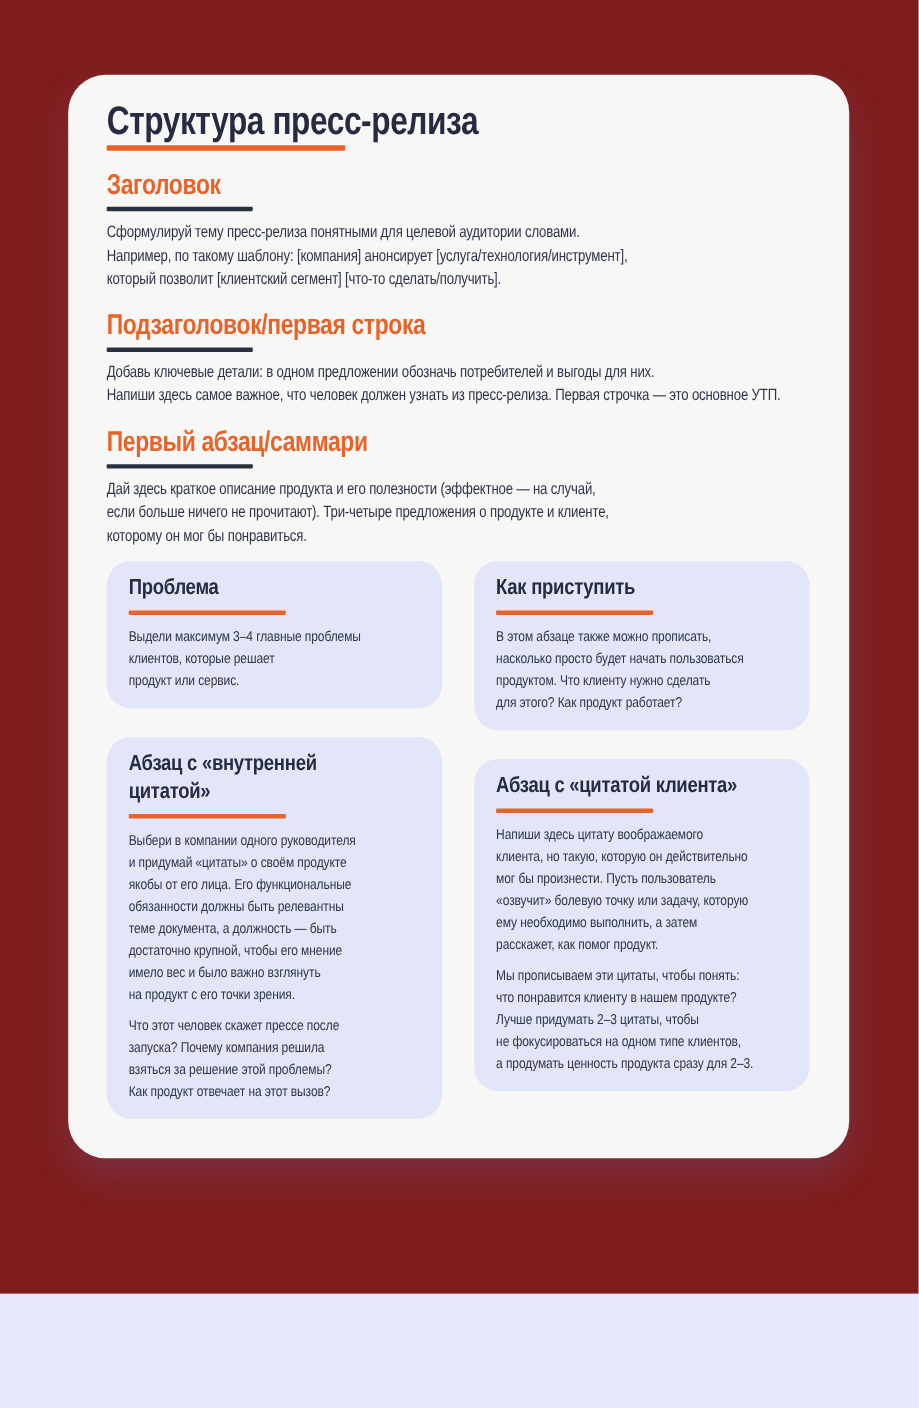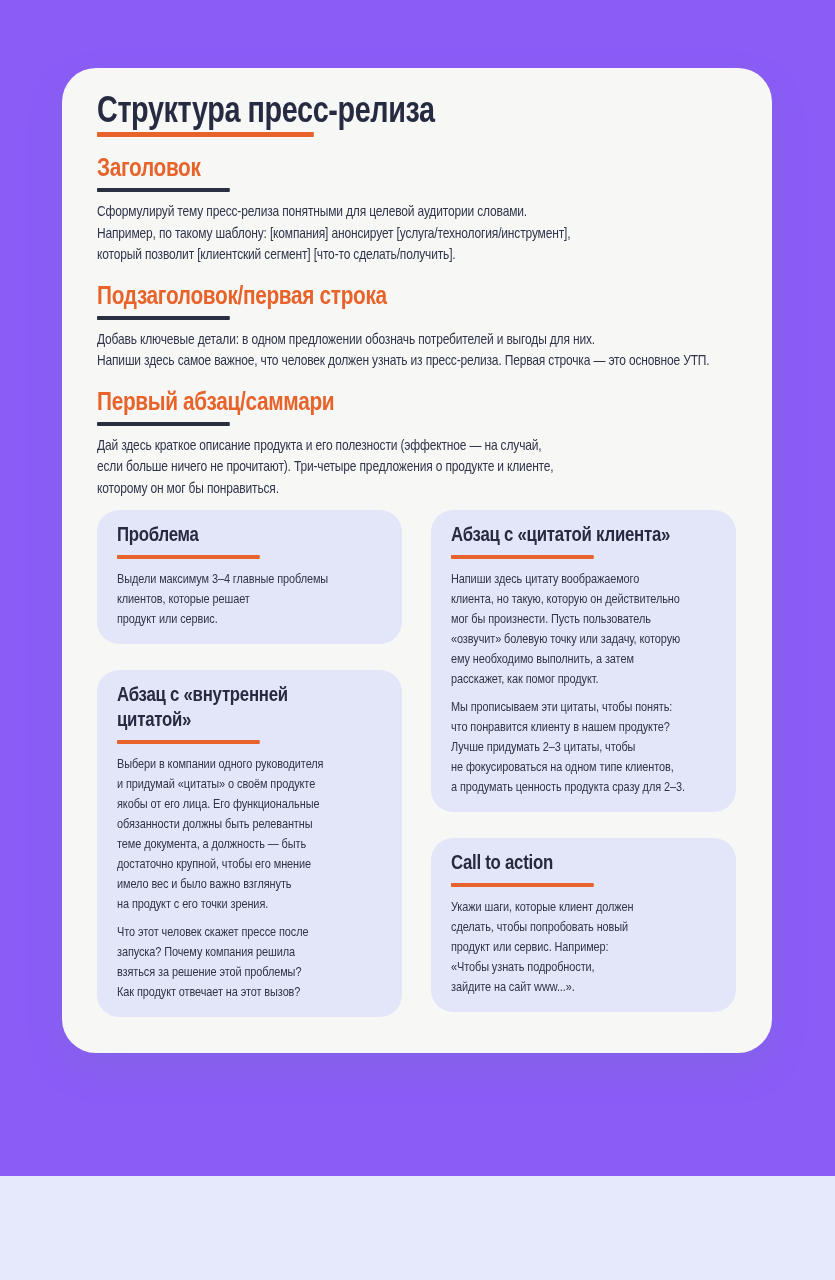--- a/index.html
+++ b/index.html
@@ -3,21 +3,21 @@
 <meta charset="utf-8">
 <style>
   html,body{margin:0;padding:0;}
   body{
     font-family:"Liberation Sans","DejaVu Sans",sans-serif;
     background:#E6E8FB;
   }
   .page{
     position:relative;
     width:835px;height:1176px;
-    background:#8b5cf6;
+    background:#7f1d1d;
     overflow:hidden;
   }
   .sheet{
     position:absolute;
     left:62px;top:68px;
     width:710px;
     box-sizing:border-box;
     background:#F7F8F6;
     border-radius:34px;
     box-shadow:0 16px 34px rgba(110,118,190,.22);
@@ -155,48 +155,47 @@
 запуска? Почему компания решила
 взяться за решение этой проблемы?
 Как продукт отвечает на этот вызов?</p>
           </div>
         </div>
 
       </div>
 
       <div class="col">
 
+        <div class="card">
+          <div class="sqB">
+            <h3 class="card-title">Как приступить</h3>
+            <div class="rule orange card-rule"></div>
+            <p class="card-body">В этом абзаце также можно прописать,
+насколько просто будет начать пользоваться
+продуктом. Что клиенту нужно сделать
+для этого? Как продукт работает?</p>
+          </div>
+        </div>
 
         <div class="card">
           <div class="sqB">
             <h3 class="card-title">Абзац с «цитатой клиента»</h3>
             <div class="rule orange card-rule"></div>
             <p class="card-body">Напиши здесь цитату воображаемого
 клиента, но такую, которую он действительно
 мог бы произнести. Пусть пользователь
 «озвучит» болевую точку или задачу, которую
 ему необходимо выполнить, а затем
 расскажет, как помог продукт.</p>
             <p class="card-body">Мы прописываем эти цитаты, чтобы понять:
 что понравится клиенту в нашем продукте?
 Лучше придумать 2–3 цитаты, чтобы
 не фокусироваться на одном типе клиентов,
 а продумать ценность продукта сразу для 2–3.</p>
           </div>
         </div>
 
-        <div class="card">
-          <div class="sqB">
-            <h3 class="card-title">Call to action</h3>
-            <div class="rule orange card-rule"></div>
-            <p class="card-body">Укажи шаги, которые клиент должен
-сделать, чтобы попробовать новый
-продукт или сервис. Например:
-«Чтобы узнать подробности,
-зайдите на сайт www...».</p>
-          </div>
-        </div>
 
       </div>
 
     </div>
   </div>
 </div>
 
 </body></html>

